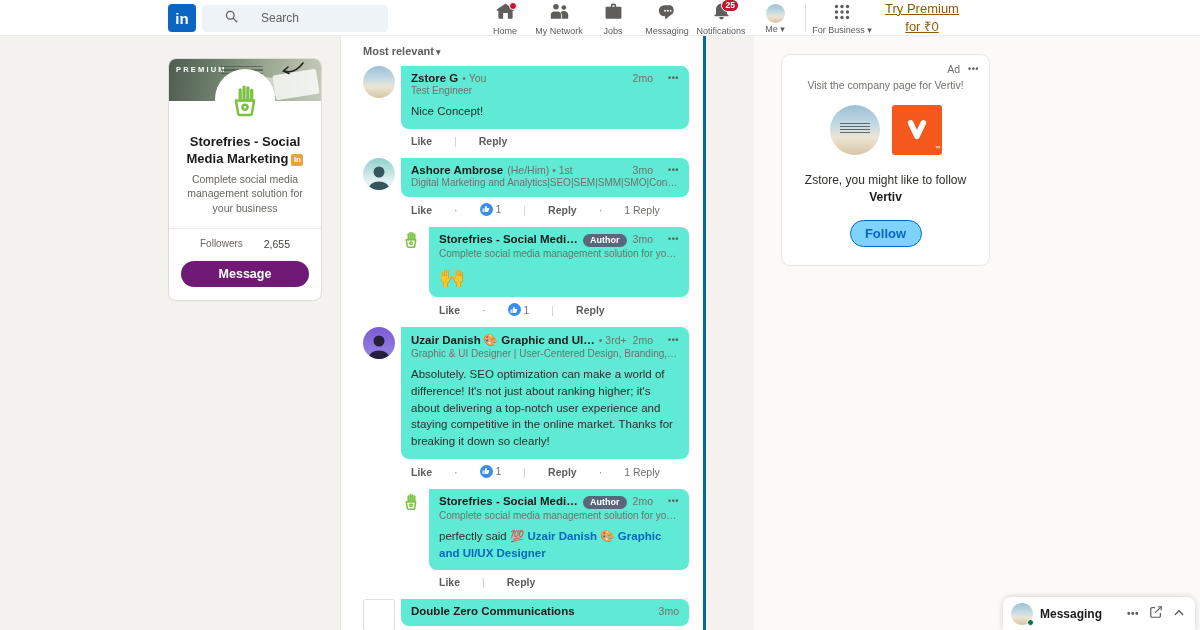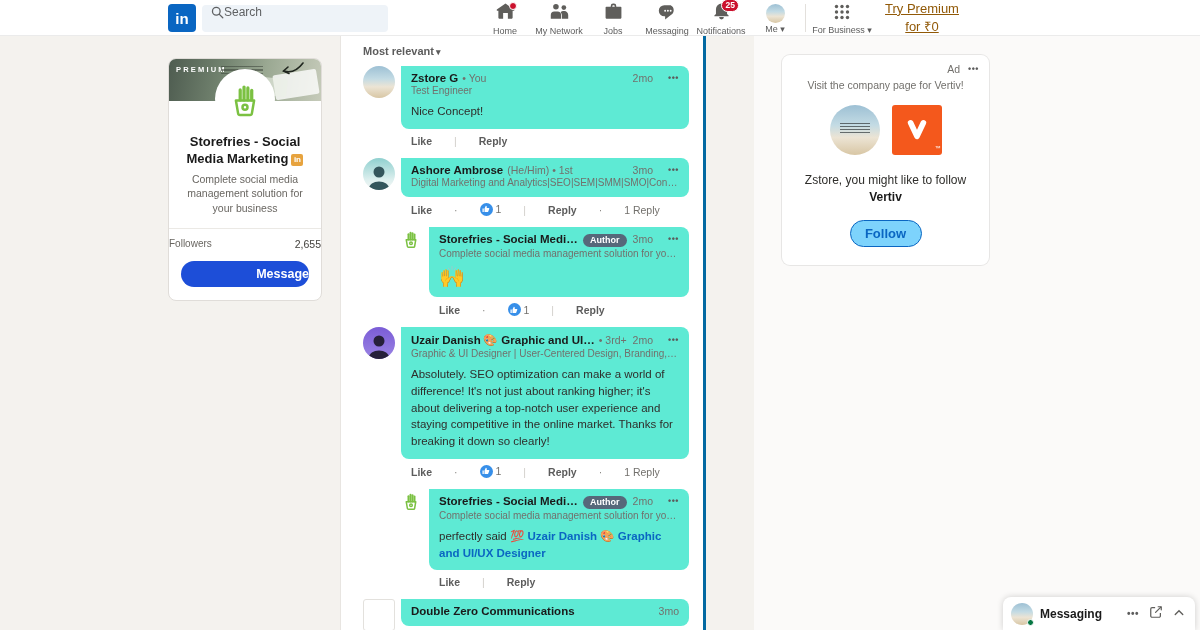--- a/index.html
+++ b/index.html
@@ -7,21 +7,21 @@
   body {
     width:1200px; height:630px; overflow:hidden; position:relative;
     background:#f4f2ee; color:#1a1a1a;
     font-family:"Liberation Sans", sans-serif;
   }
 
   
   .topnav { position:absolute; top:0; left:0; right:0; height:36px; background:#fff; border-bottom:1px solid #ebebeb; z-index:10; }
   .nav-left { position:absolute; left:168px; top:4px; display:flex; align-items:center; gap:6px; }
   .li-logo { width:28px; height:28px; background:#0a66c2; color:#fff; border-radius:4px; font-weight:bold; font-size:15px; display:flex; align-items:center; justify-content:center; cursor:pointer; }
-  .searchbox { width:186px; height:27px; background:#eef3f8; border-radius:4px; display:flex; gap:0; padding:0 9px; cursor:text; }
+  .searchbox { width:186px; height:27px; background:#eef3f8; border-radius:4px; display:flex; align-items:center; gap:23px; padding:0 23px; cursor:text; }
   .search-ph { font-size:12px; color:#5f6163; }
   .nav-items { position:absolute; left:478px; top:0; height:36px; display:flex; align-items:stretch; }
   .nav-item { width:54px; display:flex; flex-direction:column; align-items:center; justify-content:center; padding-top:2px; position:relative; cursor:pointer; }
   .nav-label { font-size:9px; color:#5c5c5c; margin-top:1px; white-space:nowrap; }
   .badge-dot { position:absolute; top:2px; left:31px; width:8px; height:8px; background:#cb112d; border:1.5px solid #fff; border-radius:50%; }
   .badge-count { position:absolute; top:-1px; left:27px; background:#cb112d; color:#fff; font-size:8.5px; font-weight:bold; padding:1px 3.5px 1.5px; border-radius:8px; border:1.5px solid #fff; line-height:1; }
   .me-avatar { width:19px; height:19px; border-radius:50%; }
   .beach { background:linear-gradient(180deg,#9dc0d4 0%,#c3dbe4 40%,#ece4d4 65%,#d8c6a4 100%); }
   .nav-divider { width:1px; background:#e3e0dc; margin:4px 3px; }
   .nav-biz { width:66px; }
@@ -34,23 +34,23 @@
   .banner-lines { position:absolute; left:52px; top:7px; width:42px; height:10px;
     background:repeating-linear-gradient(#3a4238 0 1.2px, transparent 1.2px 3.4px); opacity:.55; }
   .banner-shape1 { position:absolute; right:3px; top:13px; width:44px; height:25px; background:rgba(255,255,255,.78); transform:rotate(-9deg); border-radius:2px; }
   .banner-shape2 { position:absolute; right:34px; top:19px; width:26px; height:18px; background:rgba(235,240,230,.6); transform:rotate(6deg); border-radius:2px; }
   .banner-arrow { position:absolute; right:16px; top:2px; }
   .card-logo { width:60px; height:60px; background:#fff; border-radius:50%; margin:-32px auto 0; display:flex; align-items:center; justify-content:center; position:relative; cursor:pointer; }
   .card-name { font-size:13px; font-weight:bold; line-height:1.3; margin-top:5px; padding:0 8px; cursor:pointer; }
   .page-badge { display:inline-block; background:#e7a33e; color:#fff; font-size:8px; font-weight:bold; border-radius:2px; padding:1px 2.5px; vertical-align:1px; margin-left:3px; }
   .card-tagline { font-size:10.5px; color:#696661; line-height:1.4; margin-top:4px; padding:0 14px; }
   .card-divider { height:1px; background:#ebe9e5; margin-top:12px; }
-  .followers-row { display:flex; justify-content:space-between; padding:9px 0 6px; font-size:10px; color:#696661;text-align:center; }
+  .followers-row { display:flex; justify-content:space-between; padding:9px 31px 6px; font-size:10px; color:#696661;text-align:center; }
   .followers-value { color:#44423e; font-size:10.5px; }
-  .message-btn { display:block; width:128px; margin:5px auto 13px; background:#1d4ed8; color:#fff; font-weight:bold; font-size:12.5px; border:none; border-radius:15px; padding:6px 0; cursor:pointer; font-family:inherit;text-align:right; }
+  .message-btn { display:block; width:128px; margin:5px auto 13px; background:#701a75; color:#fff; font-weight:bold; font-size:12.5px; border:none; border-radius:15px; padding:6px 0; cursor:pointer; font-family:inherit; }
 
   
   .feed-col { position:absolute; left:340px; top:36px; width:366px; height:594px; background:#fff; border-left:1px solid #e8e5e1; border-right:3px solid #0369a1; padding:9px 14px 0 22px; overflow:hidden; z-index:1; }
   .sort-row { font-size:11px; font-weight:bold; color:#5c5c5c; margin-bottom:9px; cursor:pointer; }
   .sort-caret { font-size:9px; margin-left:2px; }
   .comment { display:flex; margin-bottom:2px; }
   .comment.reply { margin-left:36px; }
   .c-avatar { width:32px; height:32px; border-radius:50%; flex:none; margin-right:6px; overflow:hidden; position:relative; cursor:pointer; }
   .comment.reply .c-avatar { width:24px; height:24px; }
   .c-avatar.square { border-radius:3px; border:1px solid #e3e1dd; background:#fff; display:flex; align-items:center; justify-content:center; }

